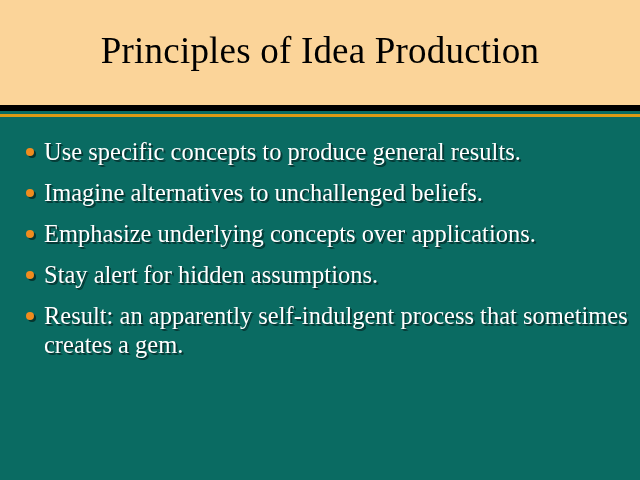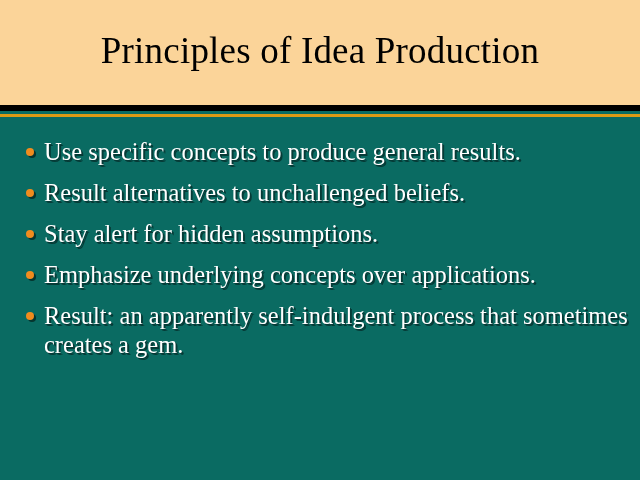--- a/index.html
+++ b/index.html
@@ -135,31 +135,31 @@
     <ul class="bullet-list">
 
       <li class="bullet-item">
         <span class="bullet-dot"></span>
         <span class="bullet-text">Use specific concepts to produce general results.</span>
       </li>
 
 
       <li class="bullet-item">
         <span class="bullet-dot"></span>
-        <span class="bullet-text">Result alternatives to unchallenged beliefs.</span>
+        <span class="bullet-text">Imagine alternatives to unchallenged beliefs.</span>
+      </li>
+
+      <li class="bullet-item">
+        <span class="bullet-dot"></span>
+        <span class="bullet-text">Emphasize underlying concepts over applications.</span>
       </li>
 
       <li class="bullet-item">
         <span class="bullet-dot"></span>
         <span class="bullet-text">Stay alert for hidden assumptions.</span>
-      </li>
-
-      <li class="bullet-item">
-        <span class="bullet-dot"></span>
-        <span class="bullet-text">Emphasize underlying concepts over applications.</span>
       </li>
 
       <li class="bullet-item">
         <span class="bullet-dot"></span>
         <span class="bullet-text">Result: an apparently self-indulgent process that sometimes creates a gem.</span>
       </li>
 
     </ul>
   </div>
 

